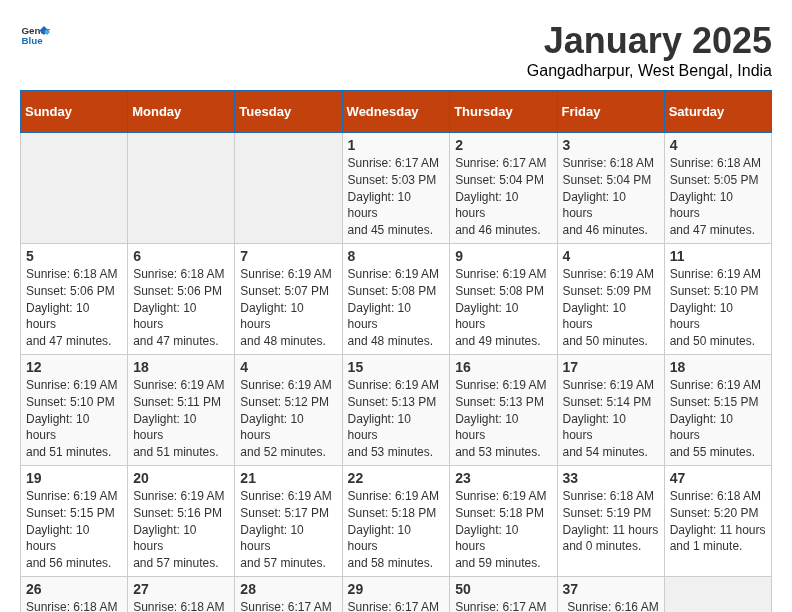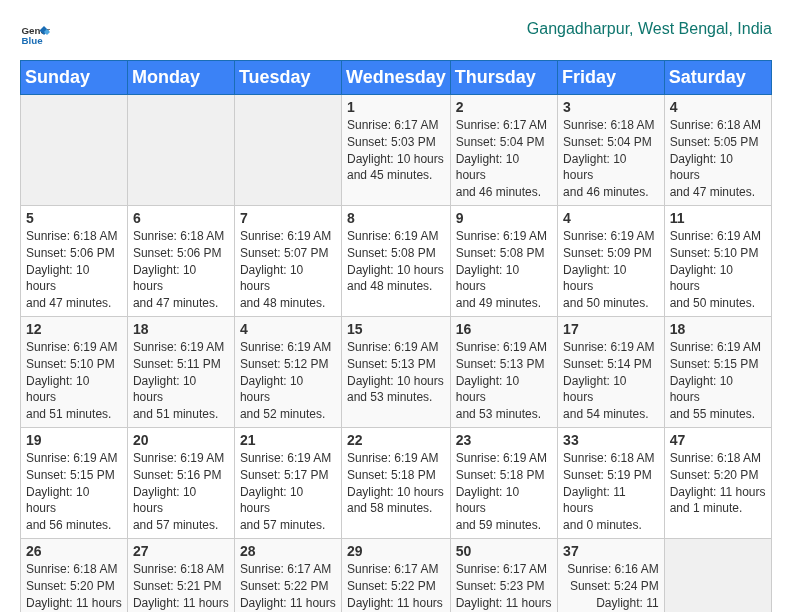--- a/index.html
+++ b/index.html
@@ -28,33 +28,33 @@
     .title-block {
       text-align: right;
     }
     .calendar-title {
       font-size: 36px;
       font-weight: bold;
       color: #333;
     }
     .calendar-subtitle {
       font-size: 16px;
-      color: #0f766e;
+      color: #000000;
     }
     .calendar-table {
       width: 100%;
       border-collapse: collapse;
       font-size: 11px;
     }
     .calendar-table thead tr th {
-      background-color: #3b82f6;
+      background-color: #c2410c;
       color: #fff;
-      padding: 6px 4px;
+      padding: 13px 4px;
       text-align: left;
-      font-size: 18px;
+      font-size: 13px;
       font-weight: bold;
       border: 1px solid #1a6db5;
     }
     .calendar-table tbody tr td {
       border: 1px solid #ccc;
       vertical-align: top;
       padding: 4px 5px;
       width: 108px;
       min-height: 80px;
       background: #fff;
@@ -84,20 +84,21 @@
 <div class="header">
   <div class="logo">
     <svg class="logo-icon" viewBox="0 0 40 40">
       <text x="2" y="18" font-size="13" font-weight="bold" fill="#333">General</text>
       <text x="2" y="32" font-size="13" font-weight="bold" fill="#1a6db5">Blue</text>
       <polygon points="32,8 38,14 32,20 26,14" fill="#1a6db5"></polygon>
       <polygon points="36,12 40,16 36,20 32,16" fill="#4da6e0"></polygon>
     </svg>
   </div>
   <div class="title-block">
+    <div class="calendar-title">January 2025</div>
     <div class="calendar-subtitle">Gangadharpur, West Bengal, India</div>
   </div>
 </div>
 
 <table class="calendar-table">
   <thead>
     <tr>
     <th>Sunday</th>
         <th>Monday</th>
         <th>Tuesday</th>

